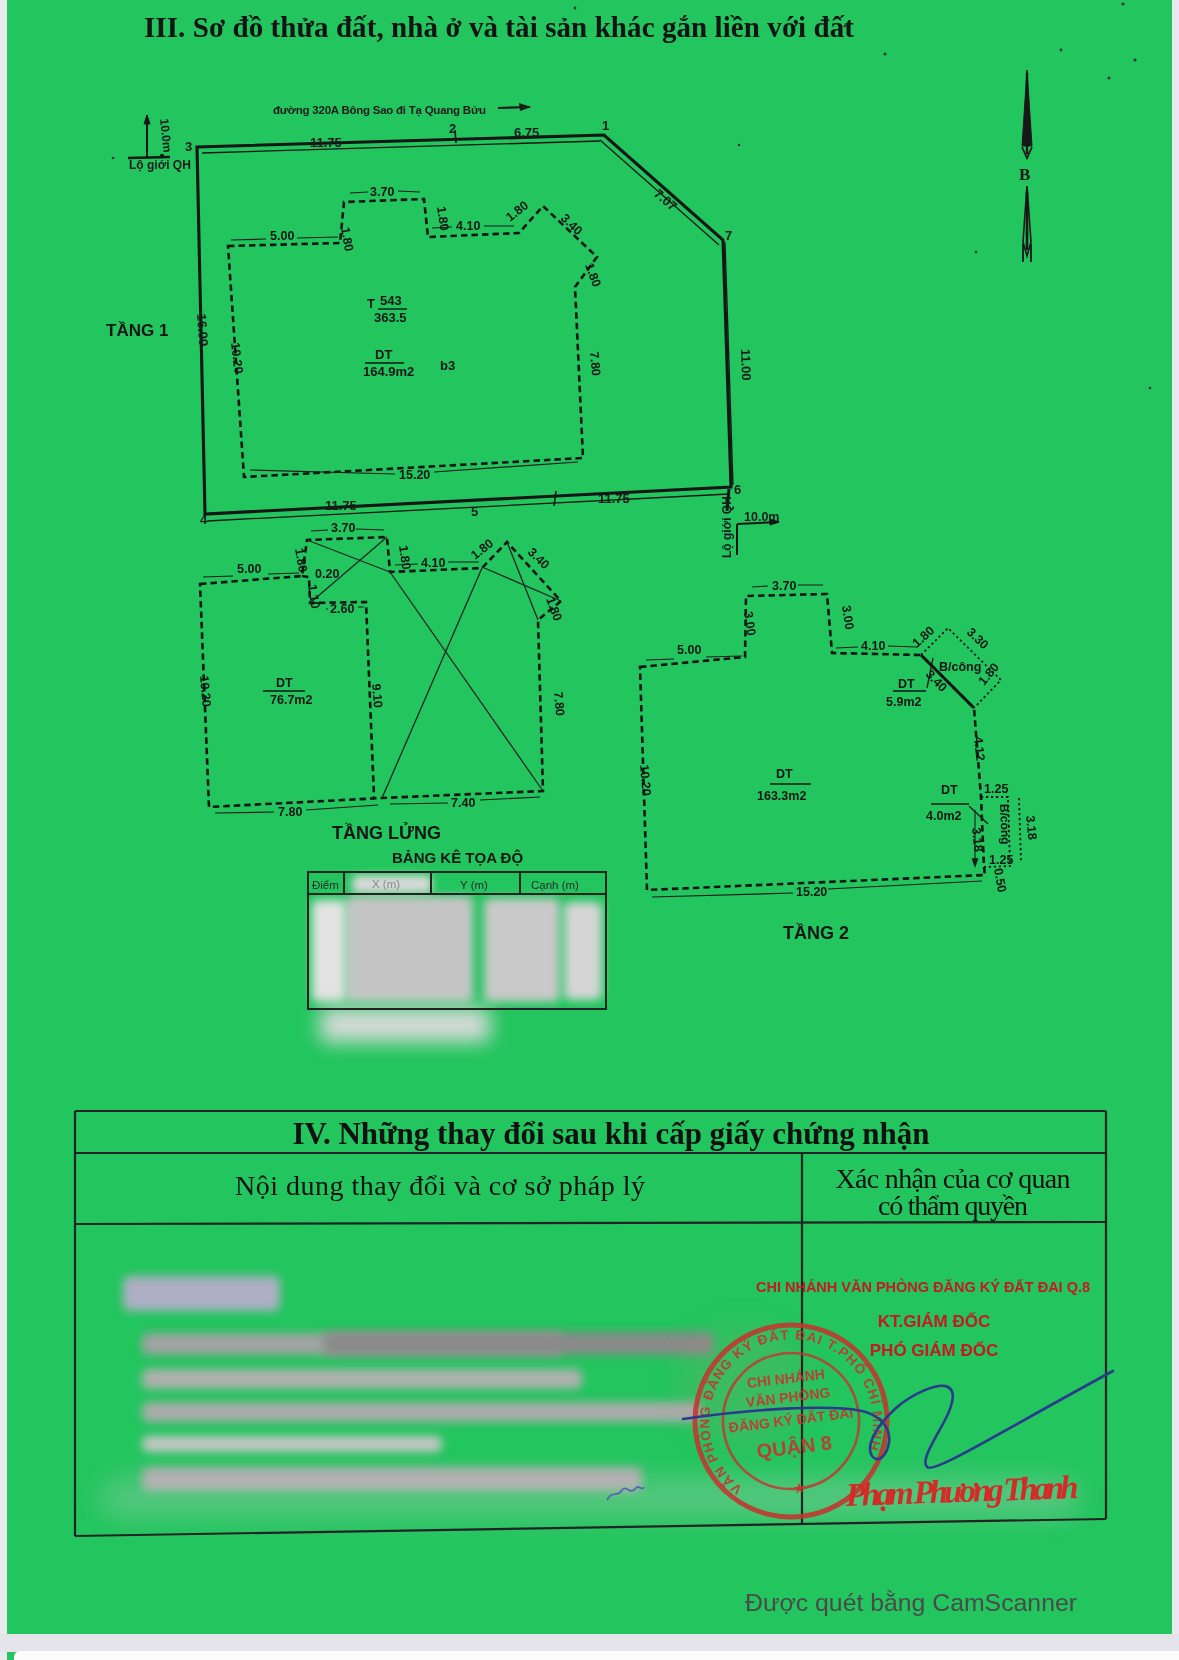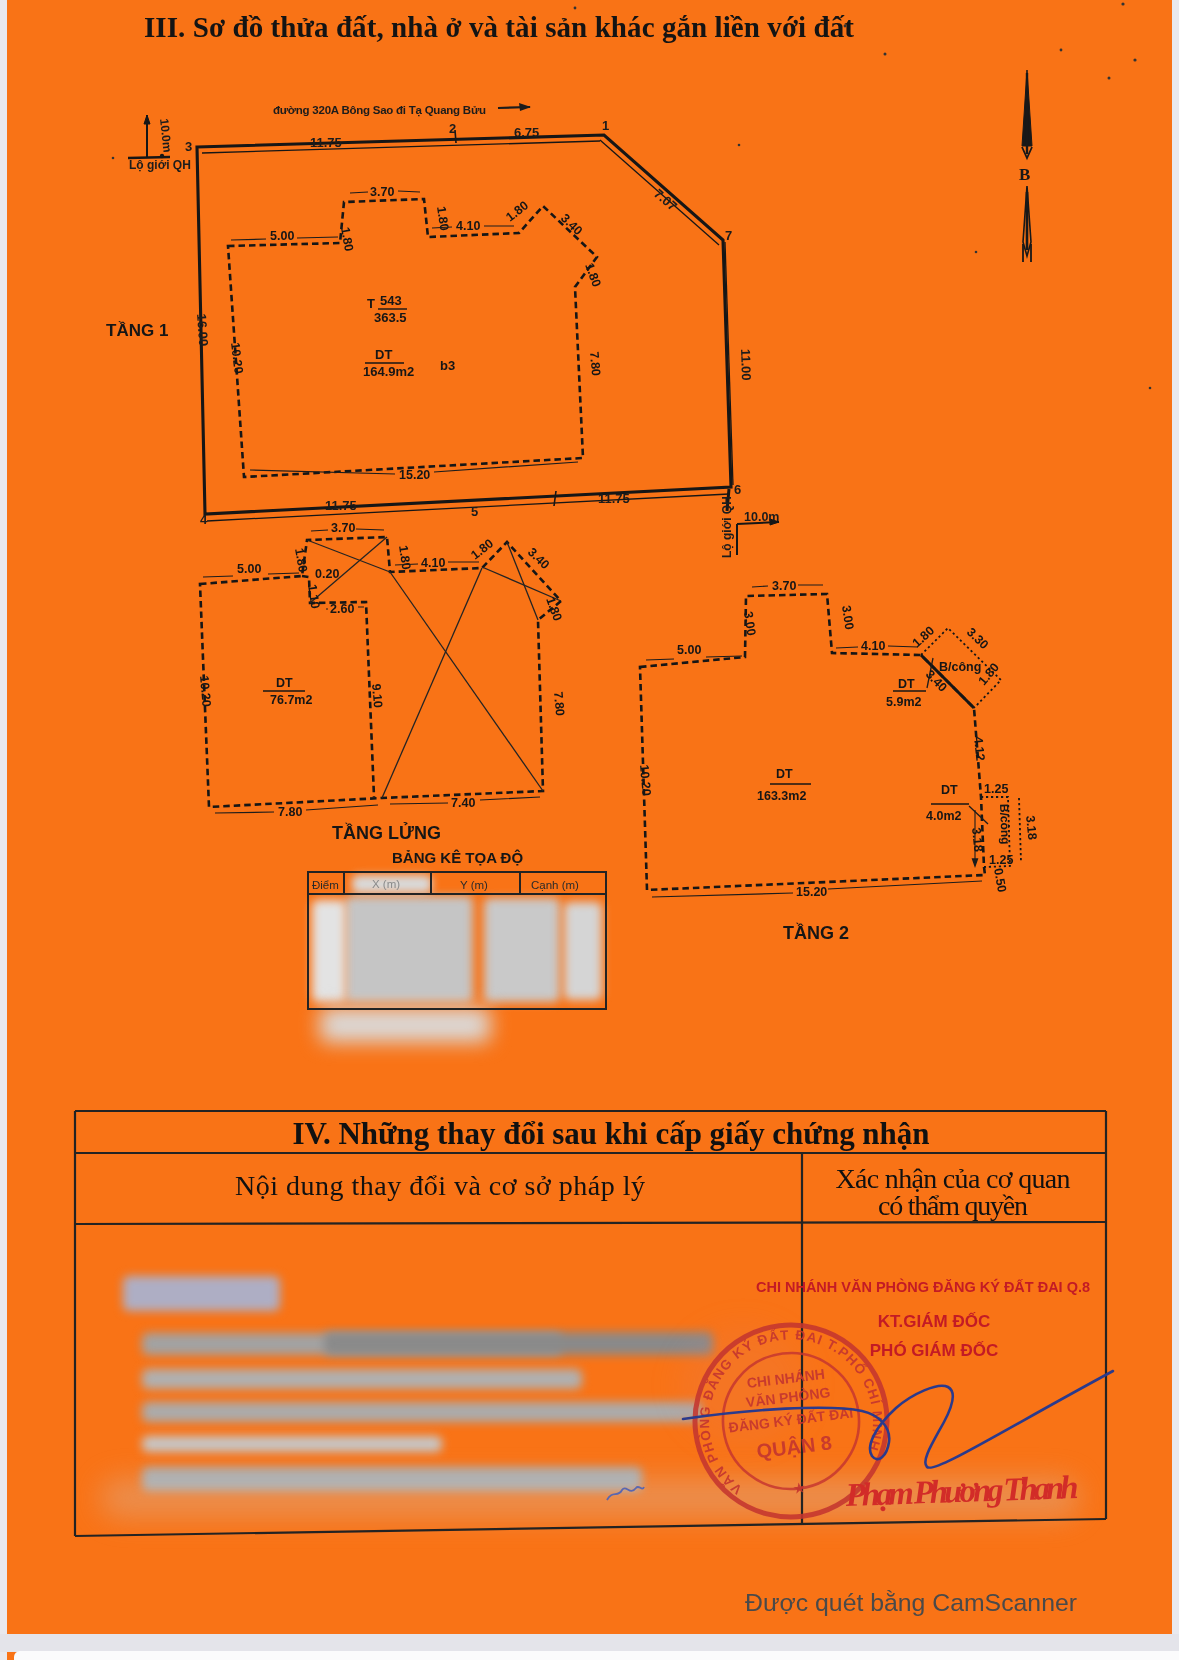--- a/index.html
+++ b/index.html
@@ -1,17 +1,17 @@
 <!DOCTYPE html>
 <html><head>
 <meta charset="utf-8">
 <style>
   html,body{margin:0;padding:0;}
   body{width:1179px;height:1660px;background:#ffffff;overflow:hidden;}
-  #page{position:relative;width:1179px;height:1660px;background:#f97316;}
+  #page{position:relative;width:1179px;height:1660px;background:#22c55e;}
   .edgeL{position:absolute;left:0;top:0;width:7px;height:1660px;background:#e9e9ee;}
   .edgeR{position:absolute;left:1172px;top:0;width:7px;height:1660px;background:#e9e9ee;}
   .botband{position:absolute;left:0px;top:1634px;width:1179px;height:18px;background:#e4e4ea;}
   .nextpage{position:absolute;left:14px;top:1651px;width:1165px;height:9px;background:#fbfbfc;border-top-left-radius:6px;}
   .blur{position:absolute;filter:blur(5px);border-radius:6px;}
   svg{position:absolute;left:0;top:0;}
   .sans{font-family:"Liberation Sans",sans-serif;}
   .serif{font-family:"Liberation Serif",serif;}
 </style>
 </head>

